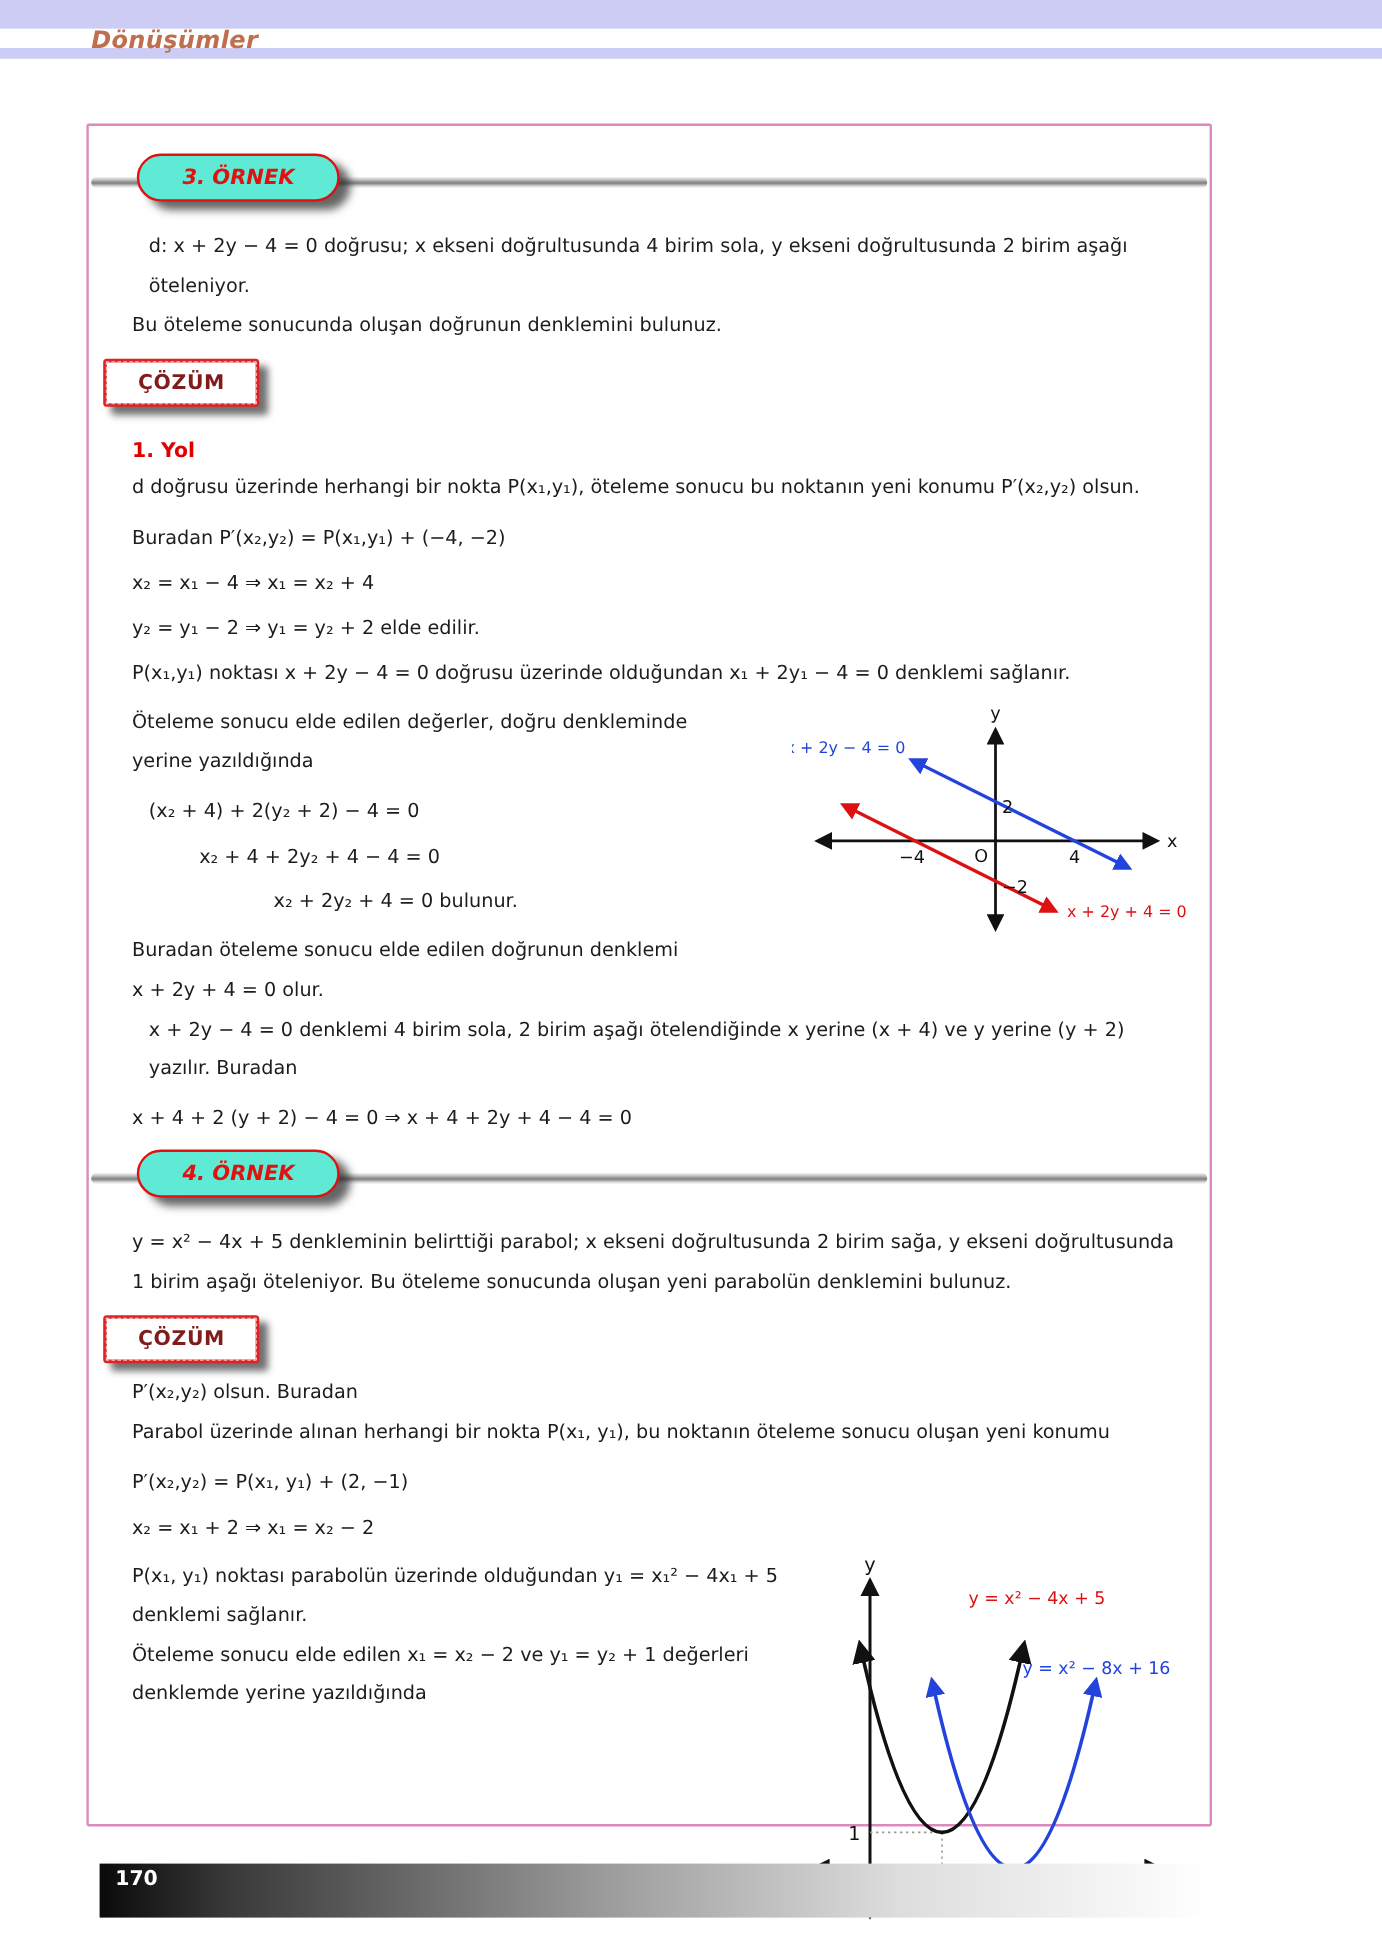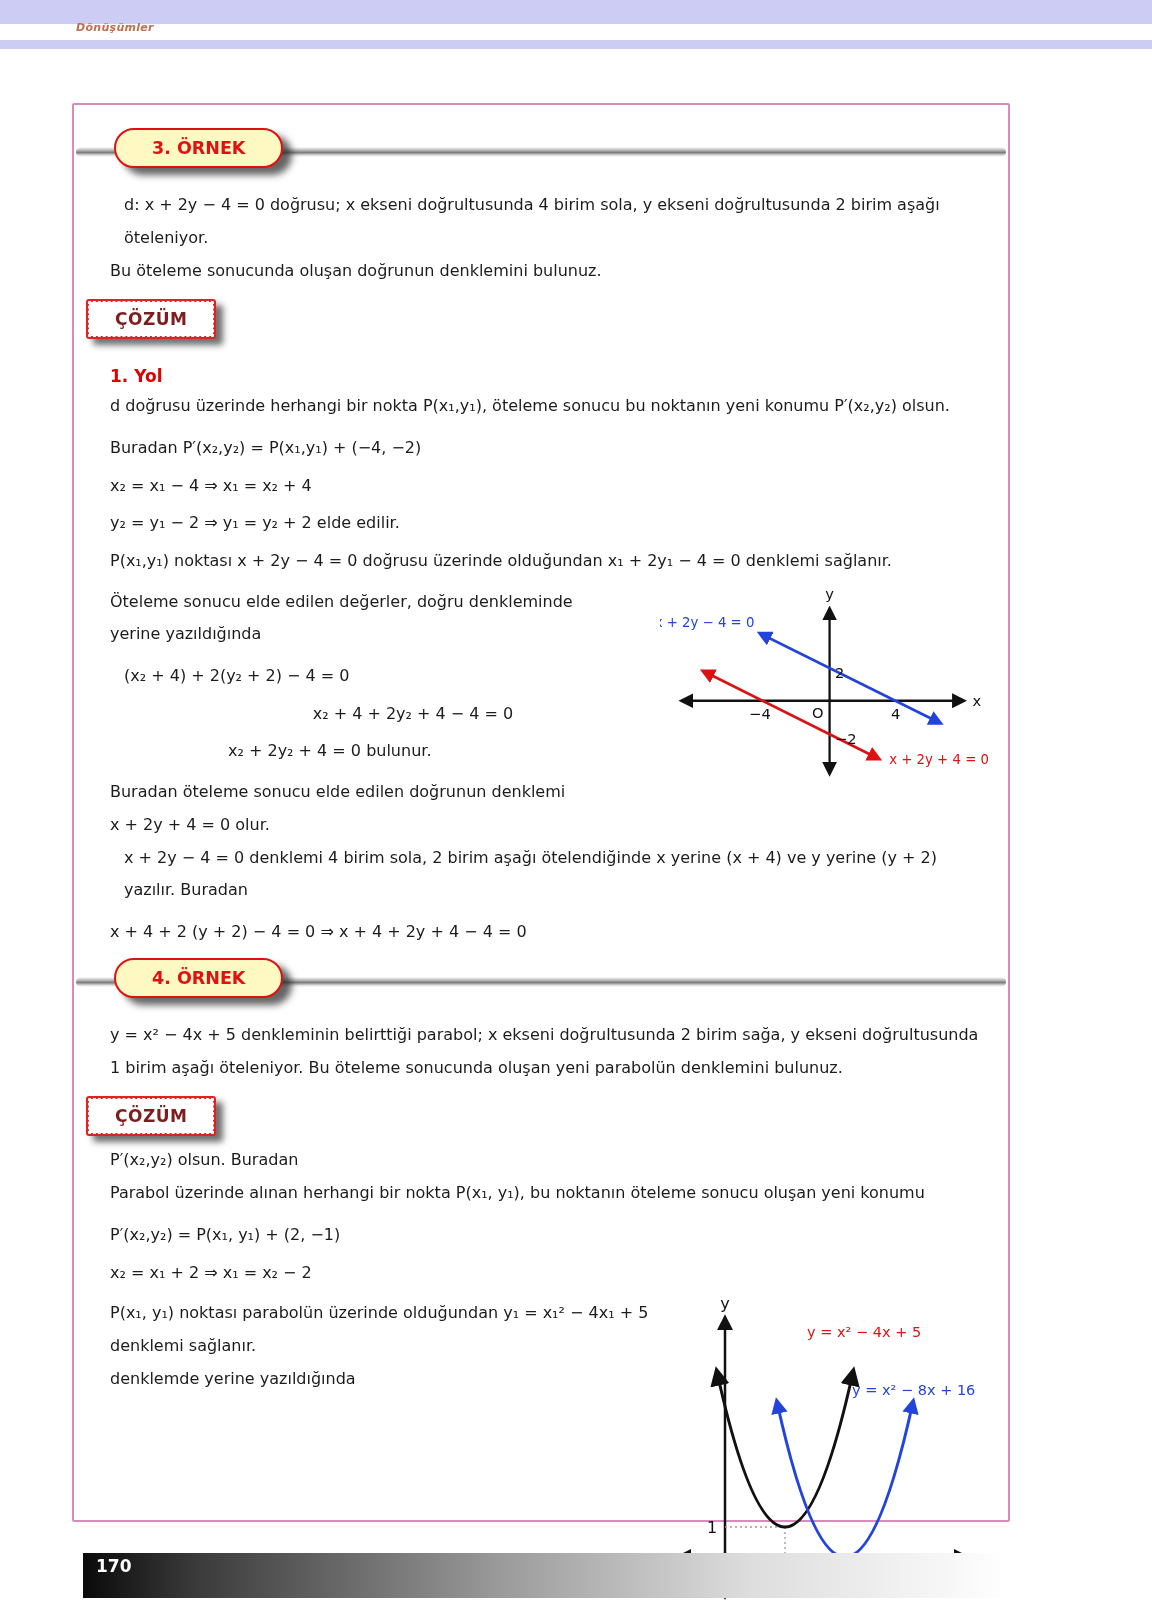--- a/index.html
+++ b/index.html
@@ -10,21 +10,21 @@
     font-family:"DejaVu Sans","Liberation Sans",sans-serif;
     color:#1c1c1c;
   }
   .page { position:relative; width:1152px; height:1624px; overflow:hidden; background:#fff; }
 
   
   .band-top { height:24px; background:#ccccf4; }
   .title-row { height:16px; background:#ffffff; position:relative; }
   .title-row .hdr-title {
     position:absolute; left:76px; top:-3px;
-    font-size:11px; font-weight:bold; font-style:italic; color:#bf6e4e;
+    font-size:20px; font-weight:bold; font-style:italic; color:#bf6e4e;
     letter-spacing:0.3px;
   }
   .band-sub { height:9px; background:#ccccf4; }
 
   
   .content-box {
     position:absolute; left:72px; top:103px; width:938px; height:1419px;
     border:2px solid #da8abc; border-radius:2px;
     padding:14px 18px 0 36px;
     background:#fff;
@@ -33,41 +33,42 @@
   
   .example-header { position:relative; height:50px; margin:8px -18px 12px -36px; }
   .example-rule {
     position:absolute; left:2px; right:2px; top:20px; height:10px;
     background:linear-gradient(180deg,#ffffff 0%,#c2c2c2 28%,#7e7e7e 55%,#e3e3e3 85%,#fcfcfc 100%);
     border-radius:5px;
   }
   .example-pill {
     position:relative; display:inline-block; margin-left:40px; top:1px;
     padding:8px 36px;
-    background:#fef9c3; border:2.5px solid #e01111; border-radius:24px;
+    background:#5eead4; border:2.5px solid #e01111; border-radius:24px;
     color:#e01111; font-weight:bold; font-size:17.5px;
     box-shadow:9px 7px 7px rgba(35,35,35,0.7);
+    font-style:italic;
   }
 
   
   .cozum-badge {
     display:inline-block; margin:12px 0 8px -24px;
     padding:7px 26px;
     background:#ffffff; border:3px solid #e02222; border-radius:3px;
     color:#7f1d1d; font-weight:bold; font-size:17px; letter-spacing:0.5px;
     box-shadow:7px 6px 6px rgba(35,35,35,0.65);
     outline:1px dashed rgba(255,255,255,0.95); outline-offset:-3px;
   }
 
   .way-label { color:#e00000; font-weight:bold; font-size:17px; margin:19px 0 4px; }
 
   .txt  { font-size:16px; line-height:2.05; margin:0; }
   .math { font-size:16px; line-height:1.6; margin:12px 0; white-space:nowrap; }
   .ind1 { padding-left:14px; }
-  .ind2 { padding-left:56px;text-align:center; }
+  .ind2 { padding-left:56px; }
   .ind3 { padding-left:118px; }
   .ind4 { padding-left:210px; }
 
   .row { display:flex; align-items:flex-start; }
   .col-text { width:550px; flex:none; }
   .col-fig  { flex:1; display:flex; justify-content:center; }
 
   
   .pagebar {
     position:absolute; left:83px; top:1553px; width:925px; height:45px;
@@ -180,20 +181,21 @@
 
     <div class="txt">P′(x₂,y₂) olsun. Buradan</div>
     <div class="txt">Parabol üzerinde alınan herhangi bir nokta P(x₁, y₁), bu noktanın öteleme sonucu oluşan yeni konumu</div>
     <div class="math">P′(x₂,y₂) = P(x₁, y₁) + (2, −1)</div>
     <div class="math">x₂ = x₁ + 2 ⇒ x₁ = x₂ − 2</div>
 
     <div class="row">
       <div class="col-text">
         <div class="txt">P(x₁, y₁) noktası parabolün üzerinde olduğundan y₁ = x₁² − 4x₁ + 5</div>
         <div class="txt">denklemi sağlanır.</div>
+        <div class="txt">Öteleme sonucu elde edilen  x₁ = x₂ − 2  ve  y₁ = y₂ + 1 değerleri</div>
         <div class="txt">denklemde yerine yazıldığında</div>
 
       </div>
       <div class="col-fig">
 
         <svg width="320" height="305" viewBox="0 0 320 305">
           <line x1="15" y1="260" x2="300" y2="260" stroke="#111" stroke-width="2.5" marker-start="url(#abr)" marker-end="url(#ab)"></line>
           <line x1="60" y1="298" x2="60" y2="22" stroke="#111" stroke-width="2.5" marker-start="url(#abr)" marker-end="url(#ab)"></line>
           <line x1="60" y1="230" x2="120" y2="230" stroke="#999" stroke-width="1.3" stroke-dasharray="2,3"></line>
           <line x1="120" y1="230" x2="120" y2="260" stroke="#999" stroke-width="1.3" stroke-dasharray="2,3"></line>

